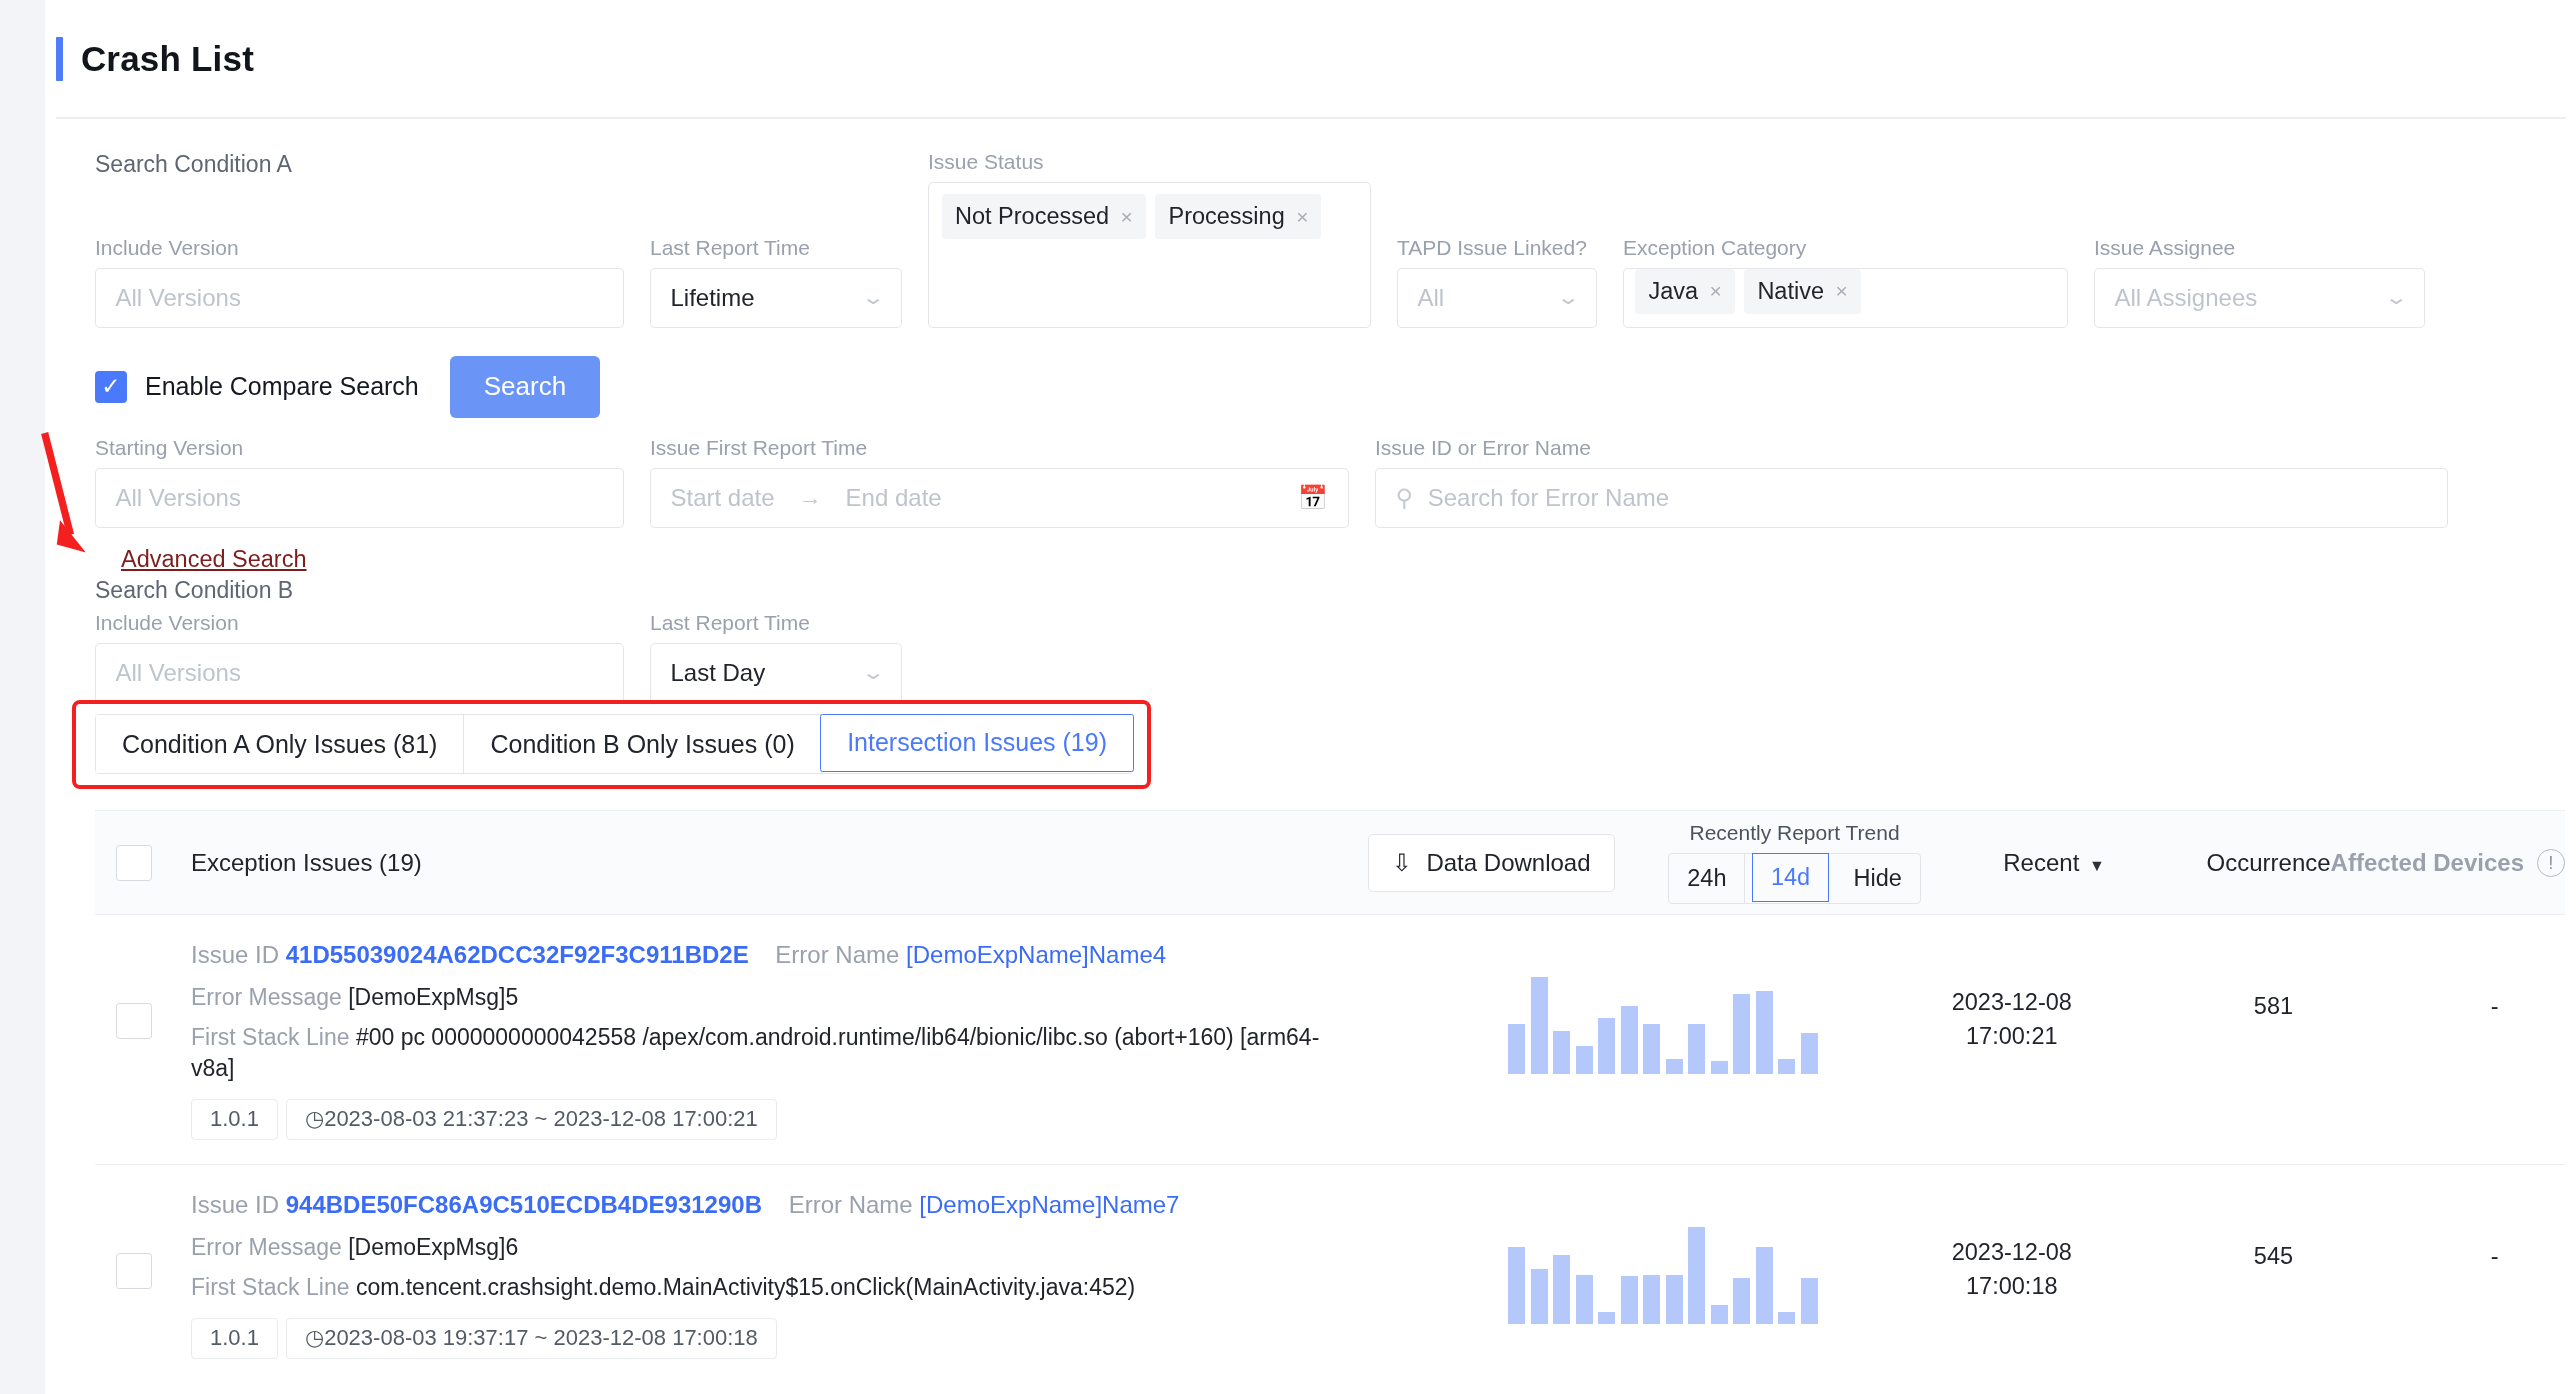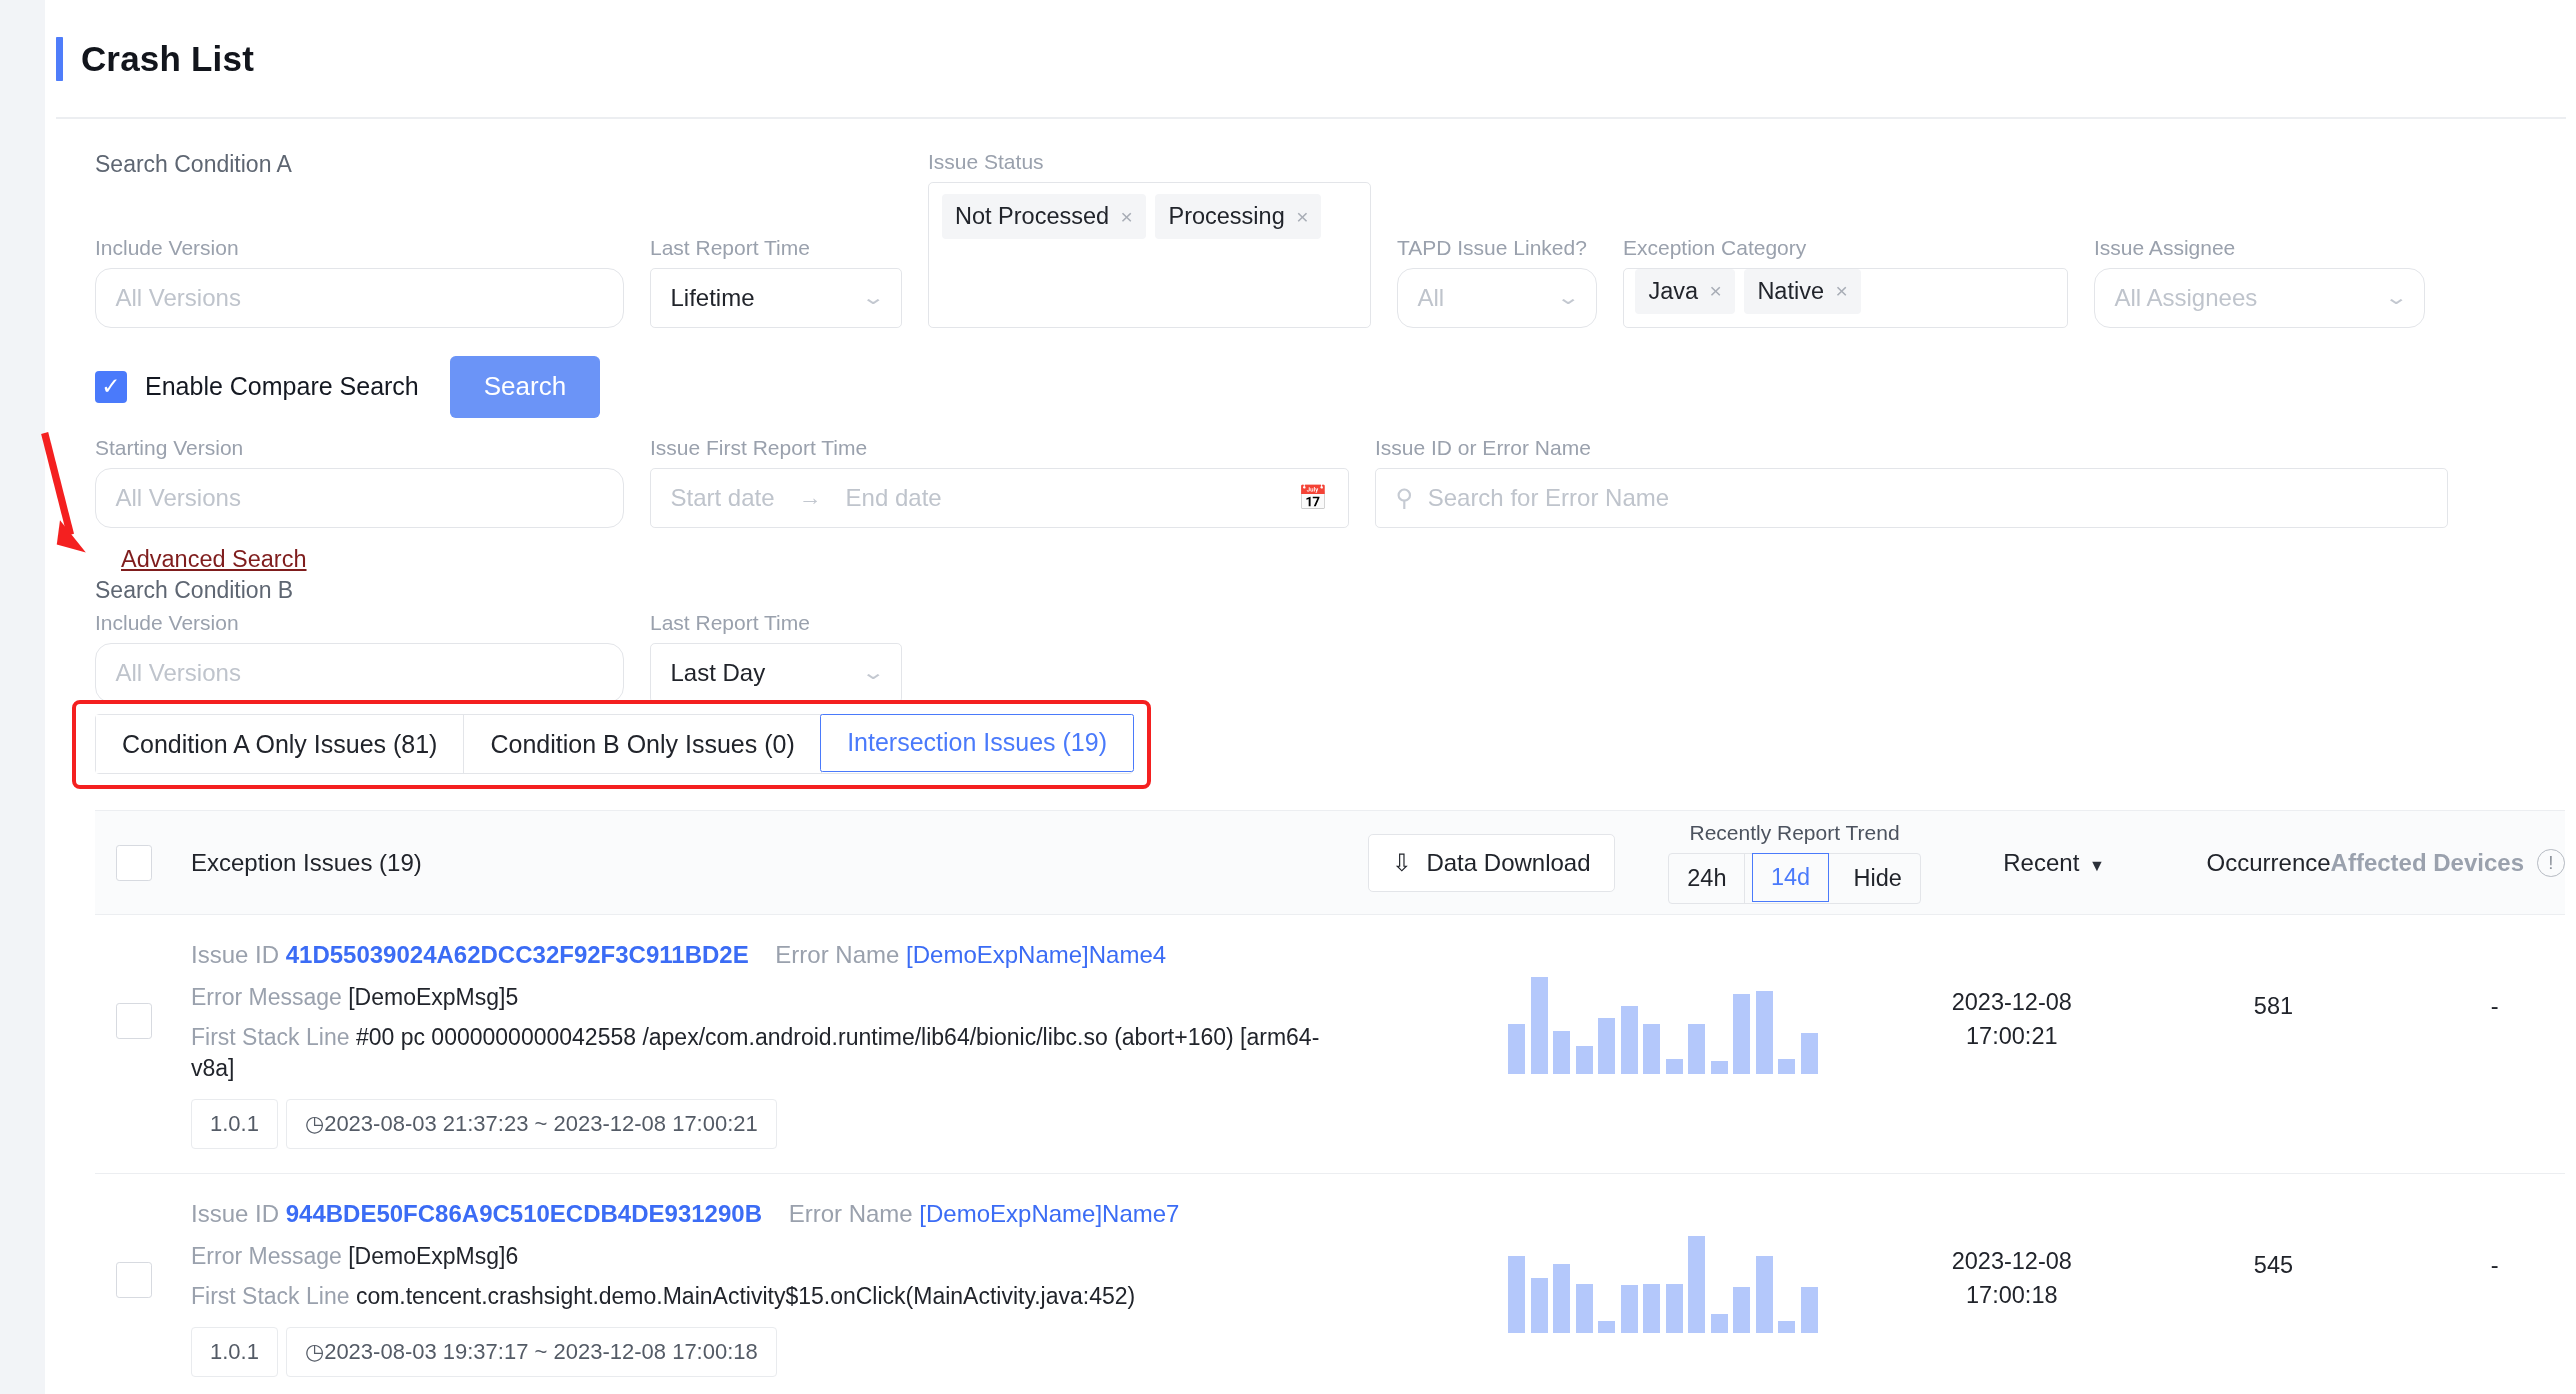--- a/index.html
+++ b/index.html
@@ -26,21 +26,21 @@
   .filters { position:relative; padding:0 0 0 50px; }
   .frow { display:flex; align-items:flex-end; }
   .fld { margin-right:26px; position:relative; }
   .fld-label { font-size:21px; color:#9aa1ad; margin-bottom:8px; line-height:24px; }
   .ctl {
     border:1.6px solid #e3e5e9; border-radius:4.9px;
     background:#fff; height:60px;
     display:flex; align-items:center; padding:0 19.5px;
     font-size:24px; color:#21242b;
   }
-  .ctl.ph { color:#bfc4cc;border-radius:16px; }
+  .ctl.ph { color:#bfc4cc; }
   .caret { margin-left:auto; color:#c3c8d0; font-size:19.5px; line-height:1; transform:scaleX(1.5); }
   .tagbox {
     border:1.6px solid #e3e5e9; border-radius:4.9px; background:#fff;
     padding:11.4px 13px; display:flex; flex-wrap:wrap; align-content:flex-start; gap:9.7px;
   }
   .tag {
     background:#f4f5f7; border-radius:4px; height:45px;
     display:inline-flex; align-items:center; padding:0 13px;
     font-size:23.5px; color:#21242b; white-space:nowrap;
   }
@@ -115,21 +115,21 @@
   .tcell-main { margin-left:39px; width:1298px; }
   .l1 { font-size:24px; margin-bottom:14.6px; }
   .lab { color:#9aa1ad; }
   .lnk { color:#3b6cf5; font-weight:bold; }
   .lnk2 { color:#3b6cf5; }
   .l2 { font-size:23px; color:#21242b; margin-bottom:11.4px; }
   .l3 { font-size:23px; color:#21242b; margin-bottom:14.6px; line-height:31px; max-width:1152px; }
   .badges { display:flex; gap:8px; margin-top:8px; }
   .badge {
     border:1.6px solid #e9ebee; border-radius:4px; background:#fff;
-    height:50px; display:inline-flex; align-items:center; padding:0 18px;
+    height:41px; display:inline-flex; align-items:center; padding:0 18px;
     font-size:22px; color:#545b66;
   }
   .spark { width:341px; height:97px; display:flex; align-items:flex-end; gap:5.7px; margin:36px 0 0 140px; }
   .spark i { flex:1; background:#b4c8fb; display:block; }
   .tdate { width:243px; text-align:center; font-size:23.5px; line-height:34px; margin:44px 0 0 84px; color:#21242b; }
   .tocc { width:162px; text-align:center; font-size:23.5px; margin:52px 0 0 78px; }
   .tdev { width:154px; text-align:center; font-size:23.5px; margin:52px 0 0 78px; }
 </style>
 </head>
 <body>

